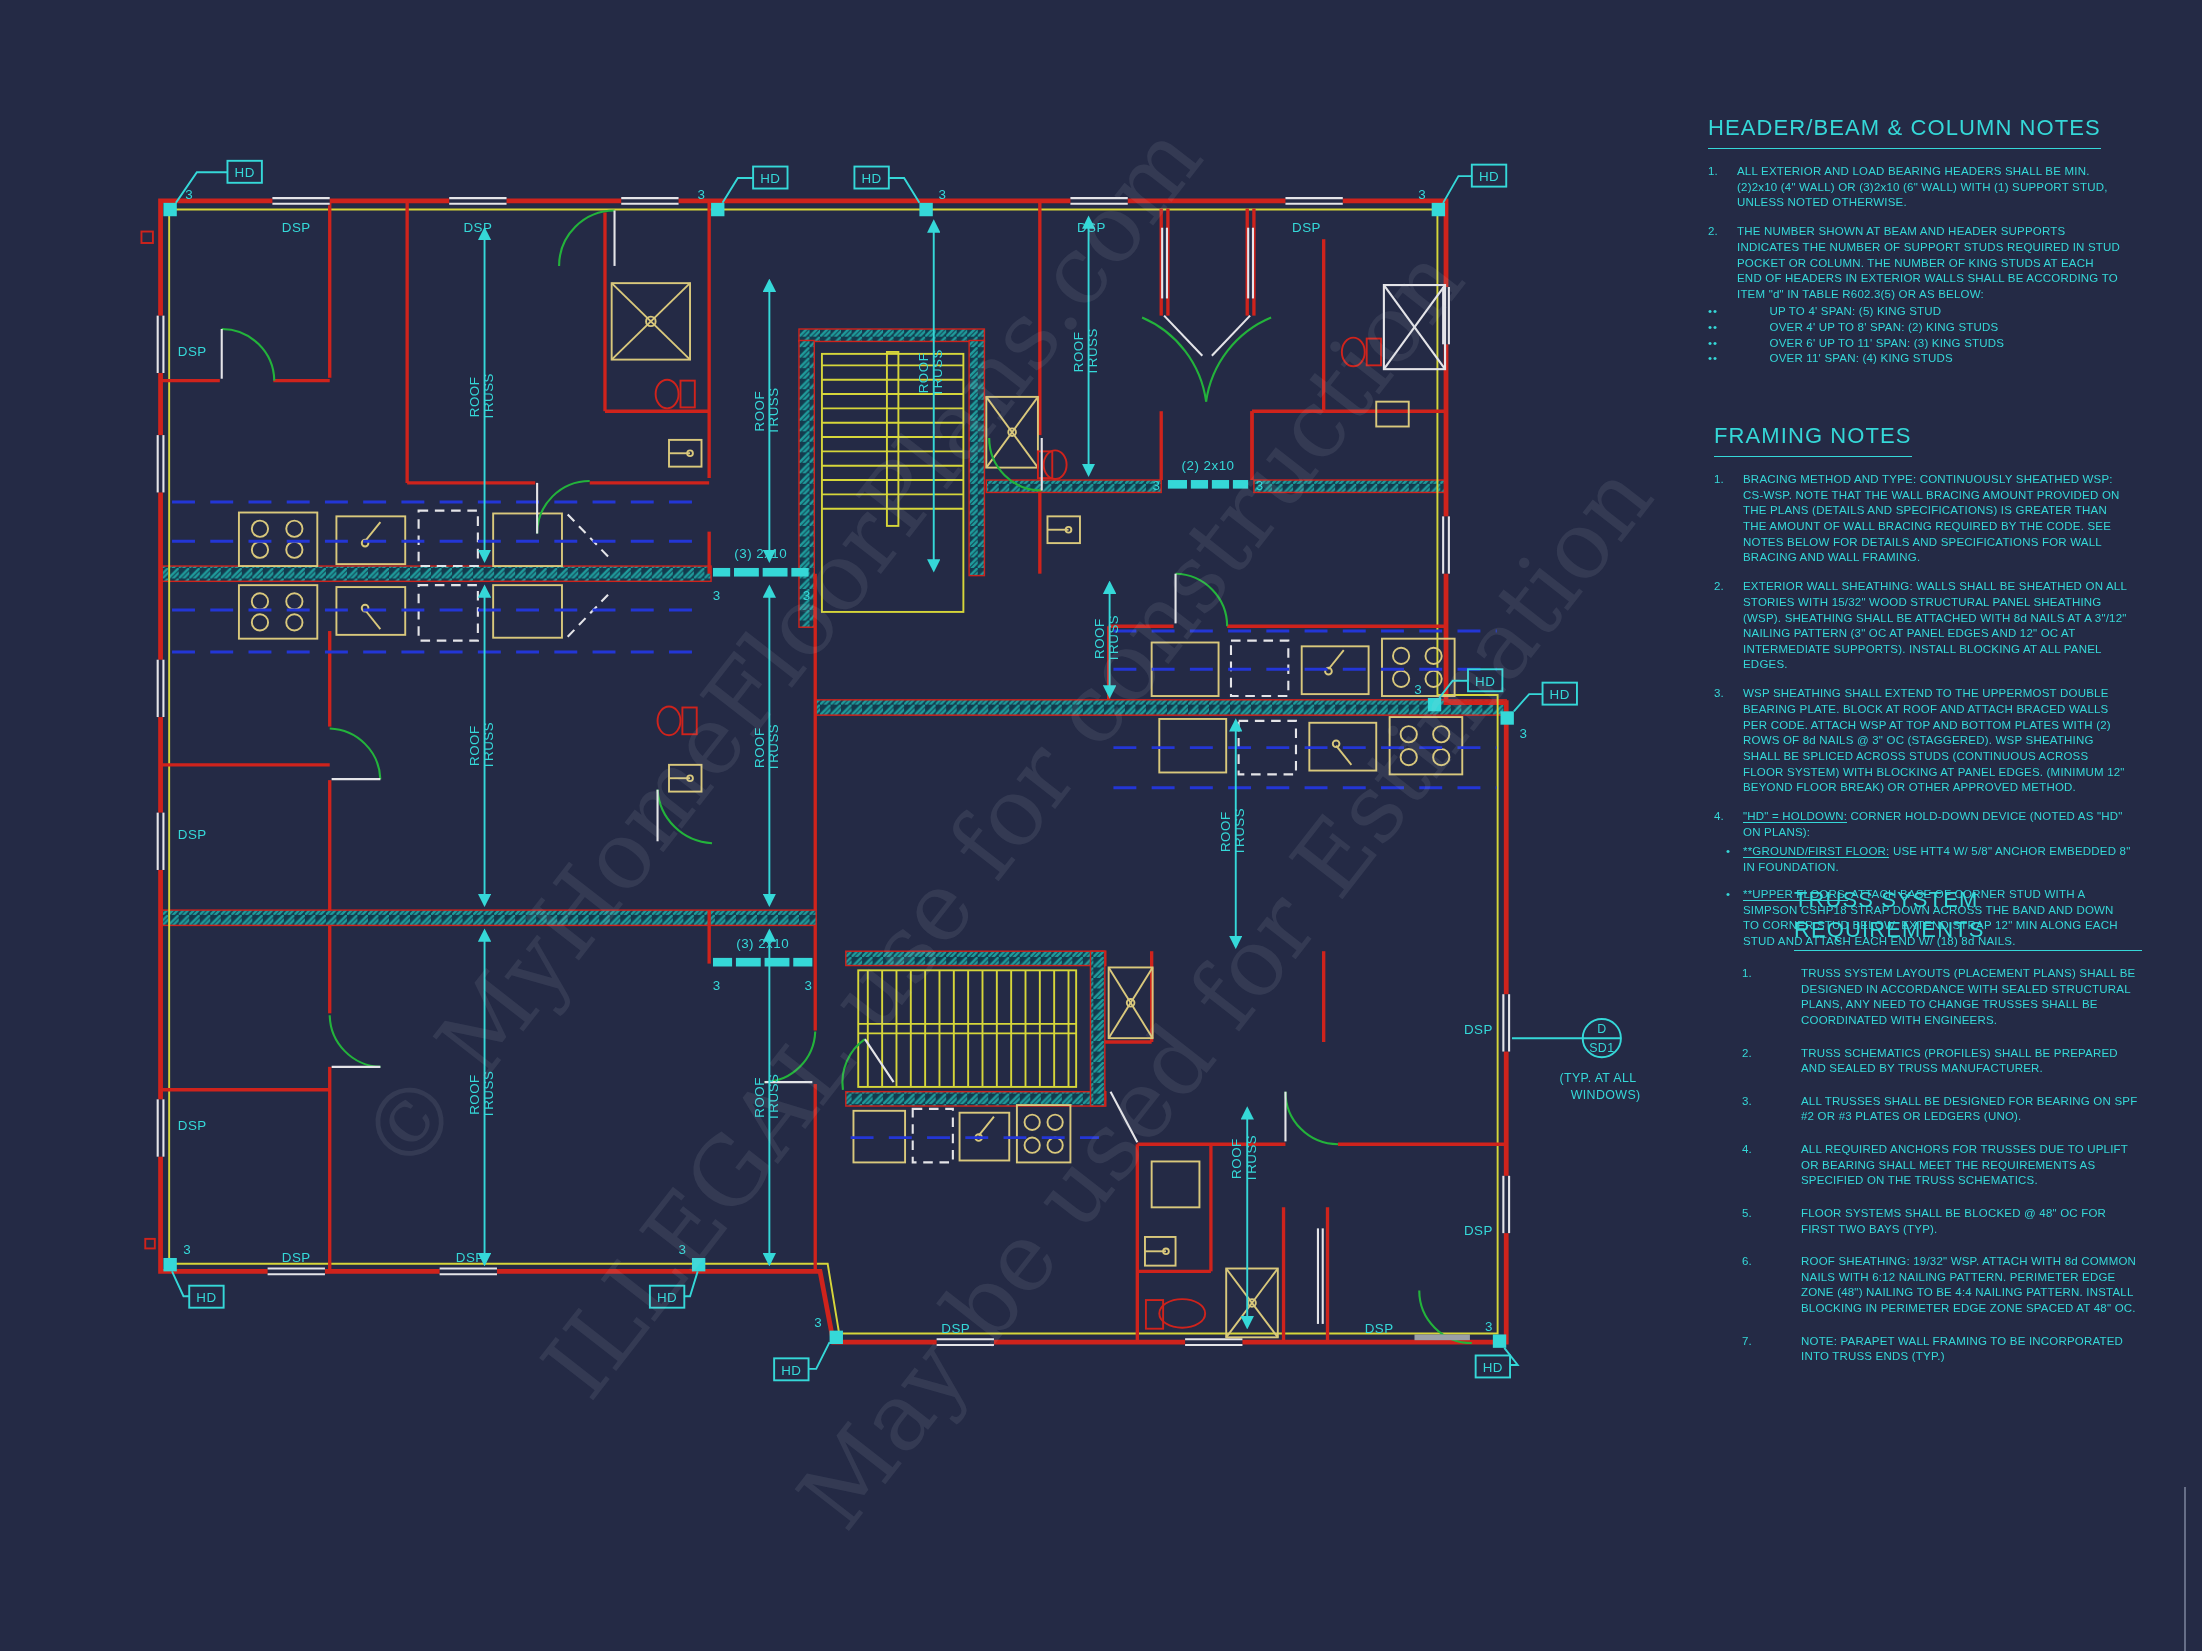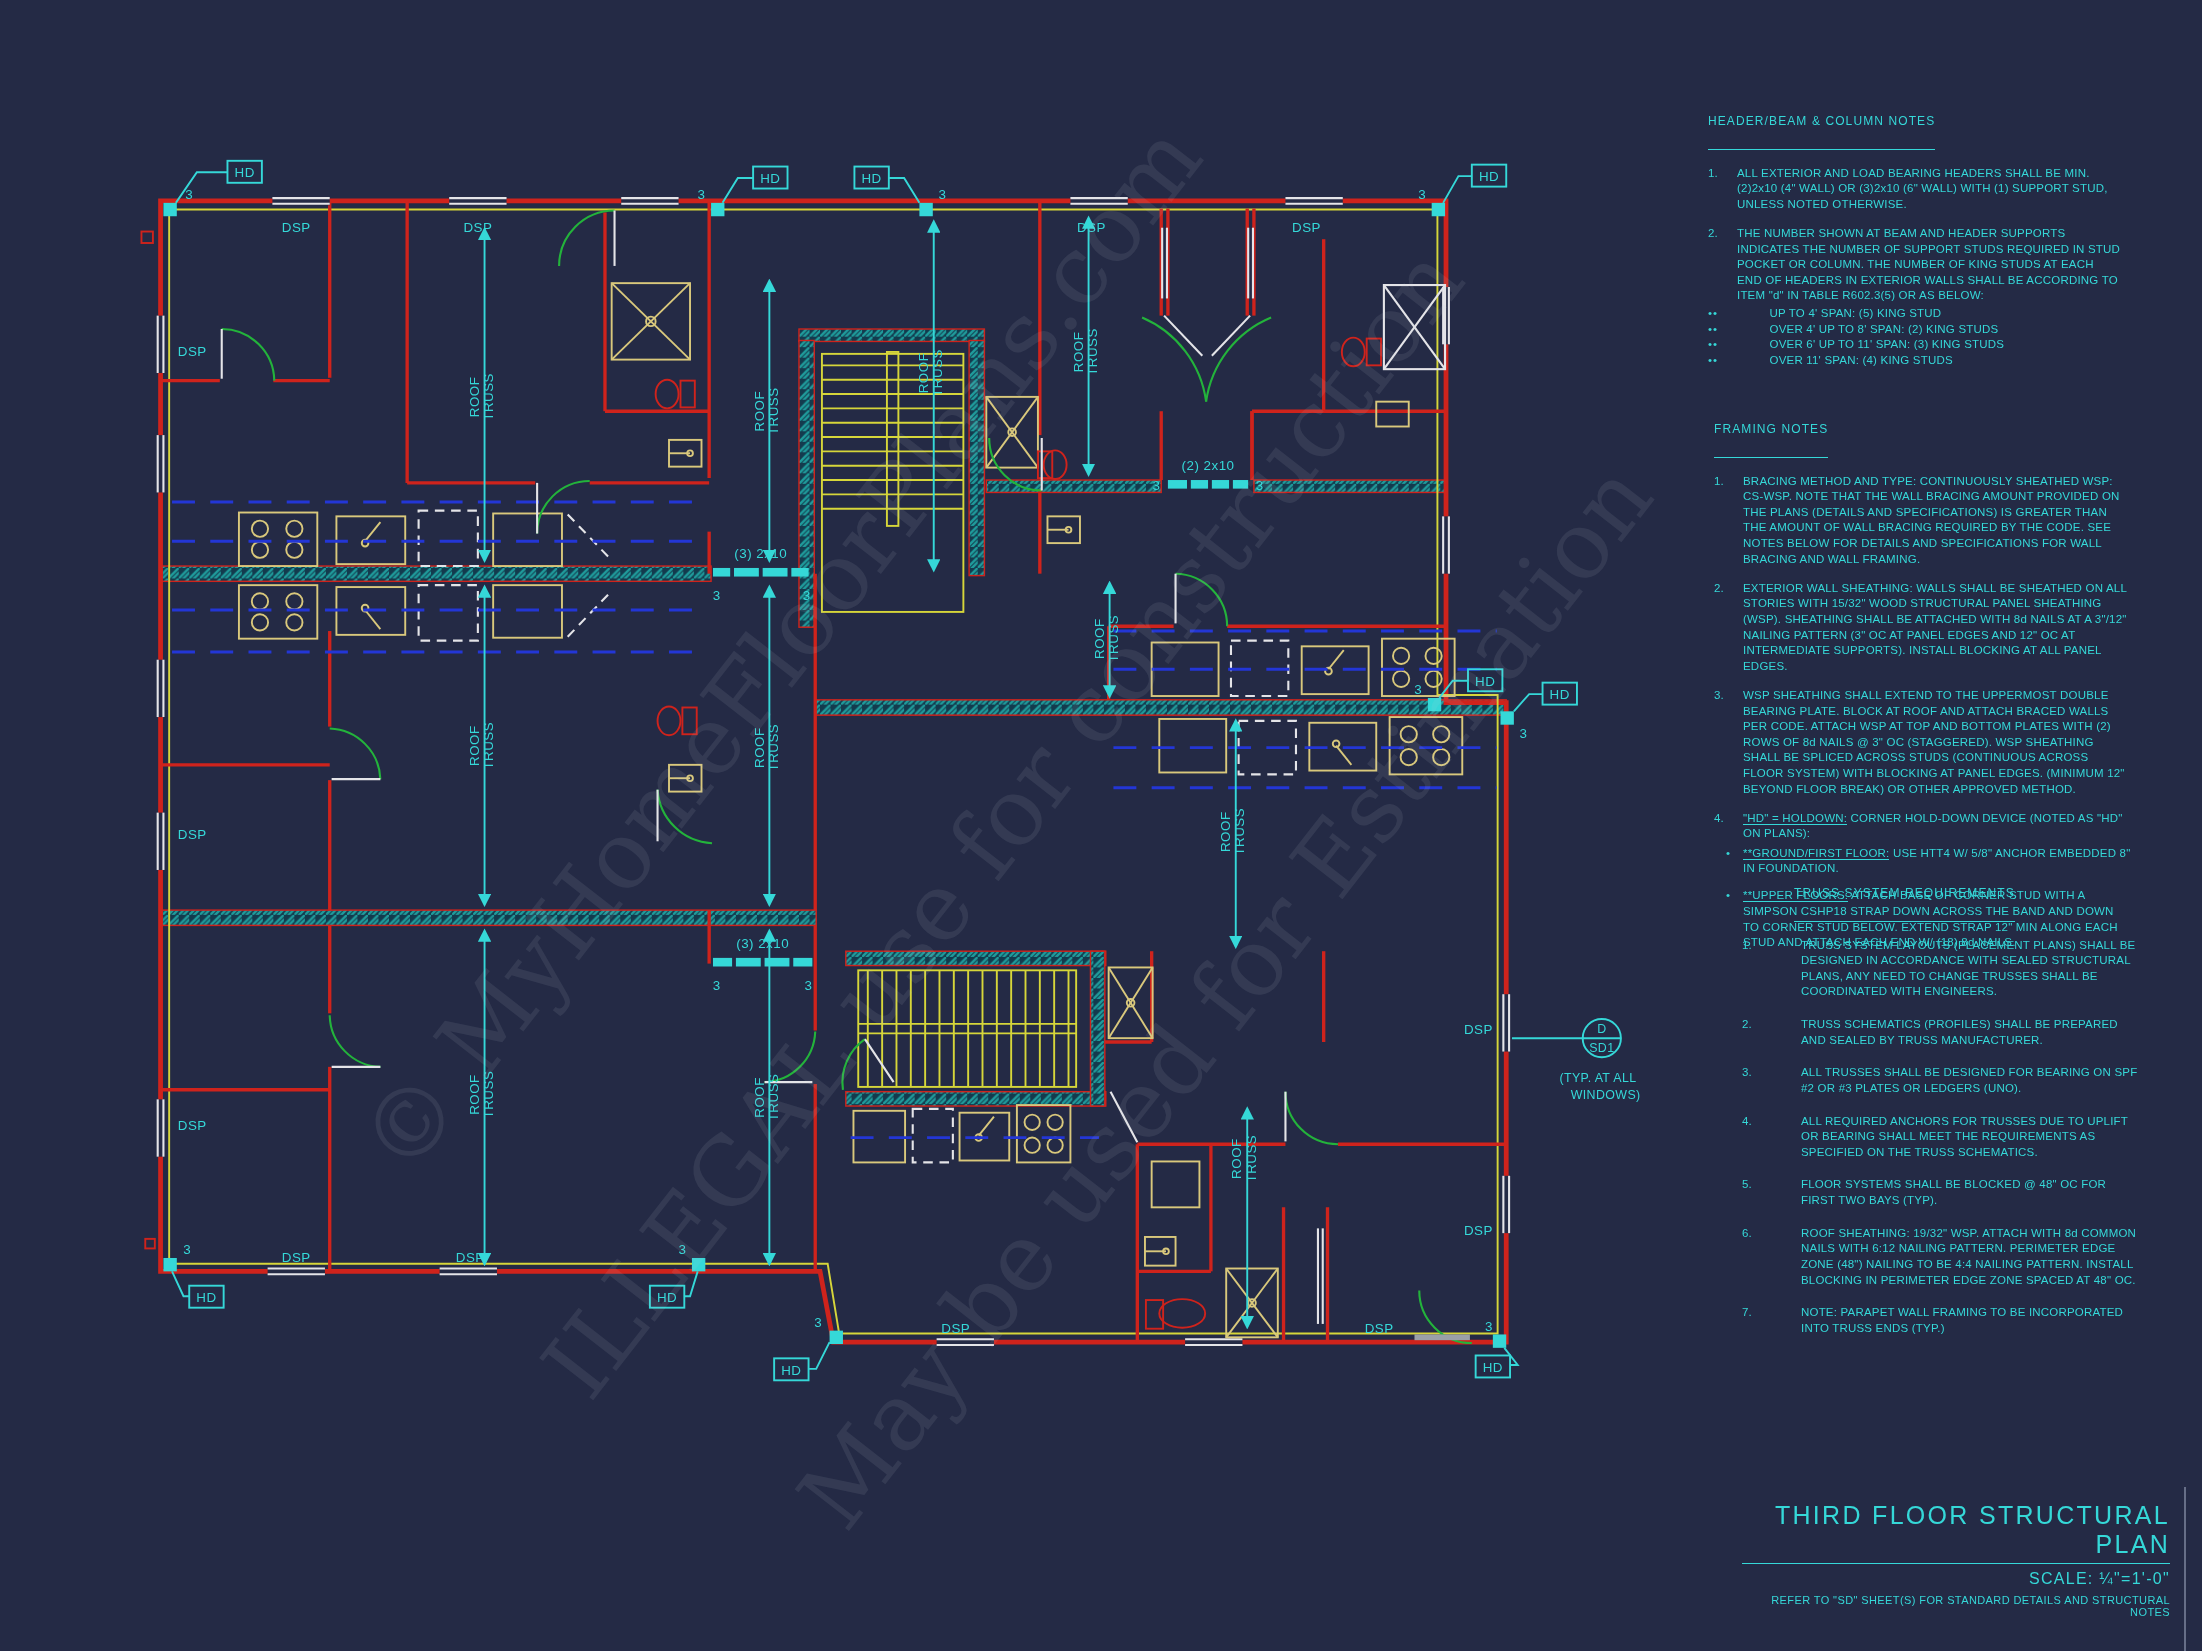--- a/index.html
+++ b/index.html
@@ -18,22 +18,22 @@
   .t{stroke:#d9c87c;stroke-width:2;fill:none}
   .b{stroke:#2336d6;stroke-width:3;fill:none;stroke-dasharray:24 16}
   .e{stroke:#242a45;stroke-width:9;fill:none}
   .hat{fill:url(#h);stroke:#cf231c;stroke-width:1.5}
   .sq{fill:#35d8d8}
   .lbl{fill:#35d8d8;font-size:14px;letter-spacing:.5px}
   .lblS{fill:#35d8d8;font-size:13px;letter-spacing:.4px}
   .beam{fill:#35d8d8}
   
   .notes{position:absolute;color:#35d8d8;font-size:11.5px;line-height:1.36;letter-spacing:0.2px}
-  .nt{display:inline-block;font-size:12px;letter-spacing:1.1px;border-bottom:1.3px solid #35d8d8;
-      padding-bottom:20px;margin-bottom:15.3px}
+  .nt{display:inline-block;font-size:22px;letter-spacing:1.1px;border-bottom:1.3px solid #35d8d8;
+      padding-bottom:5px;margin-bottom:15.3px}
   .itm{display:flex;margin-bottom:13.4px}
   .num{width:29px;flex:none}
   .txt{flex:1}
   .brow{display:flex;margin:0}
   .bmk{width:29px;flex:none;letter-spacing:1px}
   .bin{width:32.5px;flex:none}
   .ul{border-bottom:1px solid #35d8d8}
   
   #tblock{position:absolute;left:1742px;top:1501px;width:428px;text-align:right;color:#35d8d8}
   #tblock .t1{display:inline-block;font-size:25px;letter-spacing:2.3px;border-bottom:1.5px solid #35d8d8;padding-bottom:3.8px}
@@ -766,21 +766,16 @@
         <div class="num" style="width:59px">6.</div>
         <div class="txt">ROOF SHEATHING: 19/32" WSP. ATTACH WITH 8d COMMON NAILS WITH 6:12 NAILING PATTERN. PERIMETER EDGE ZONE (48") NAILING TO BE 4:4 NAILING PATTERN. INSTALL BLOCKING IN PERIMETER EDGE ZONE SPACED AT 48" OC.</div>
       </div>
   <div class="itm">
         <div class="num" style="width:59px">7.</div>
         <div class="txt">NOTE: PARAPET WALL FRAMING TO BE INCORPORATED INTO TRUSS ENDS (TYP.)</div>
       </div>
 </div>
 
 
-<div id="tblock">
-  <div><span class="t1">THIRD FLOOR STRUCTURAL PLAN</span></div>
-  <div class="t2">SCALE: ¼"=1'-0"</div>
-  <div class="t3">REFER TO "SD" SHEET(S) FOR STANDARD DETAILS AND STRUCTURAL NOTES</div>
+<div id="vline"></div>
+
 </div>
-<div id="vline"></div>
-
-</div>
 
 
 </body></html>

